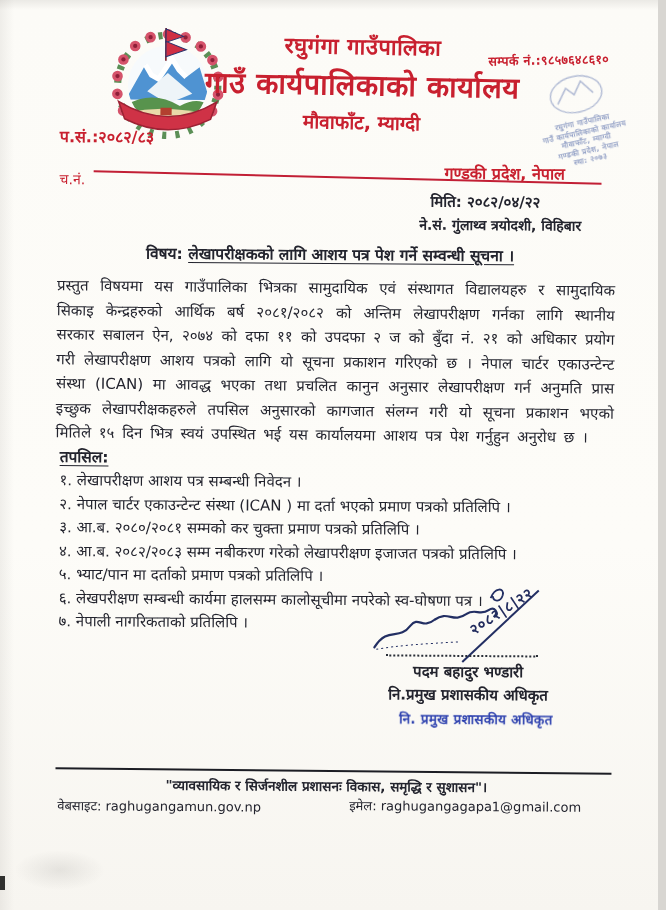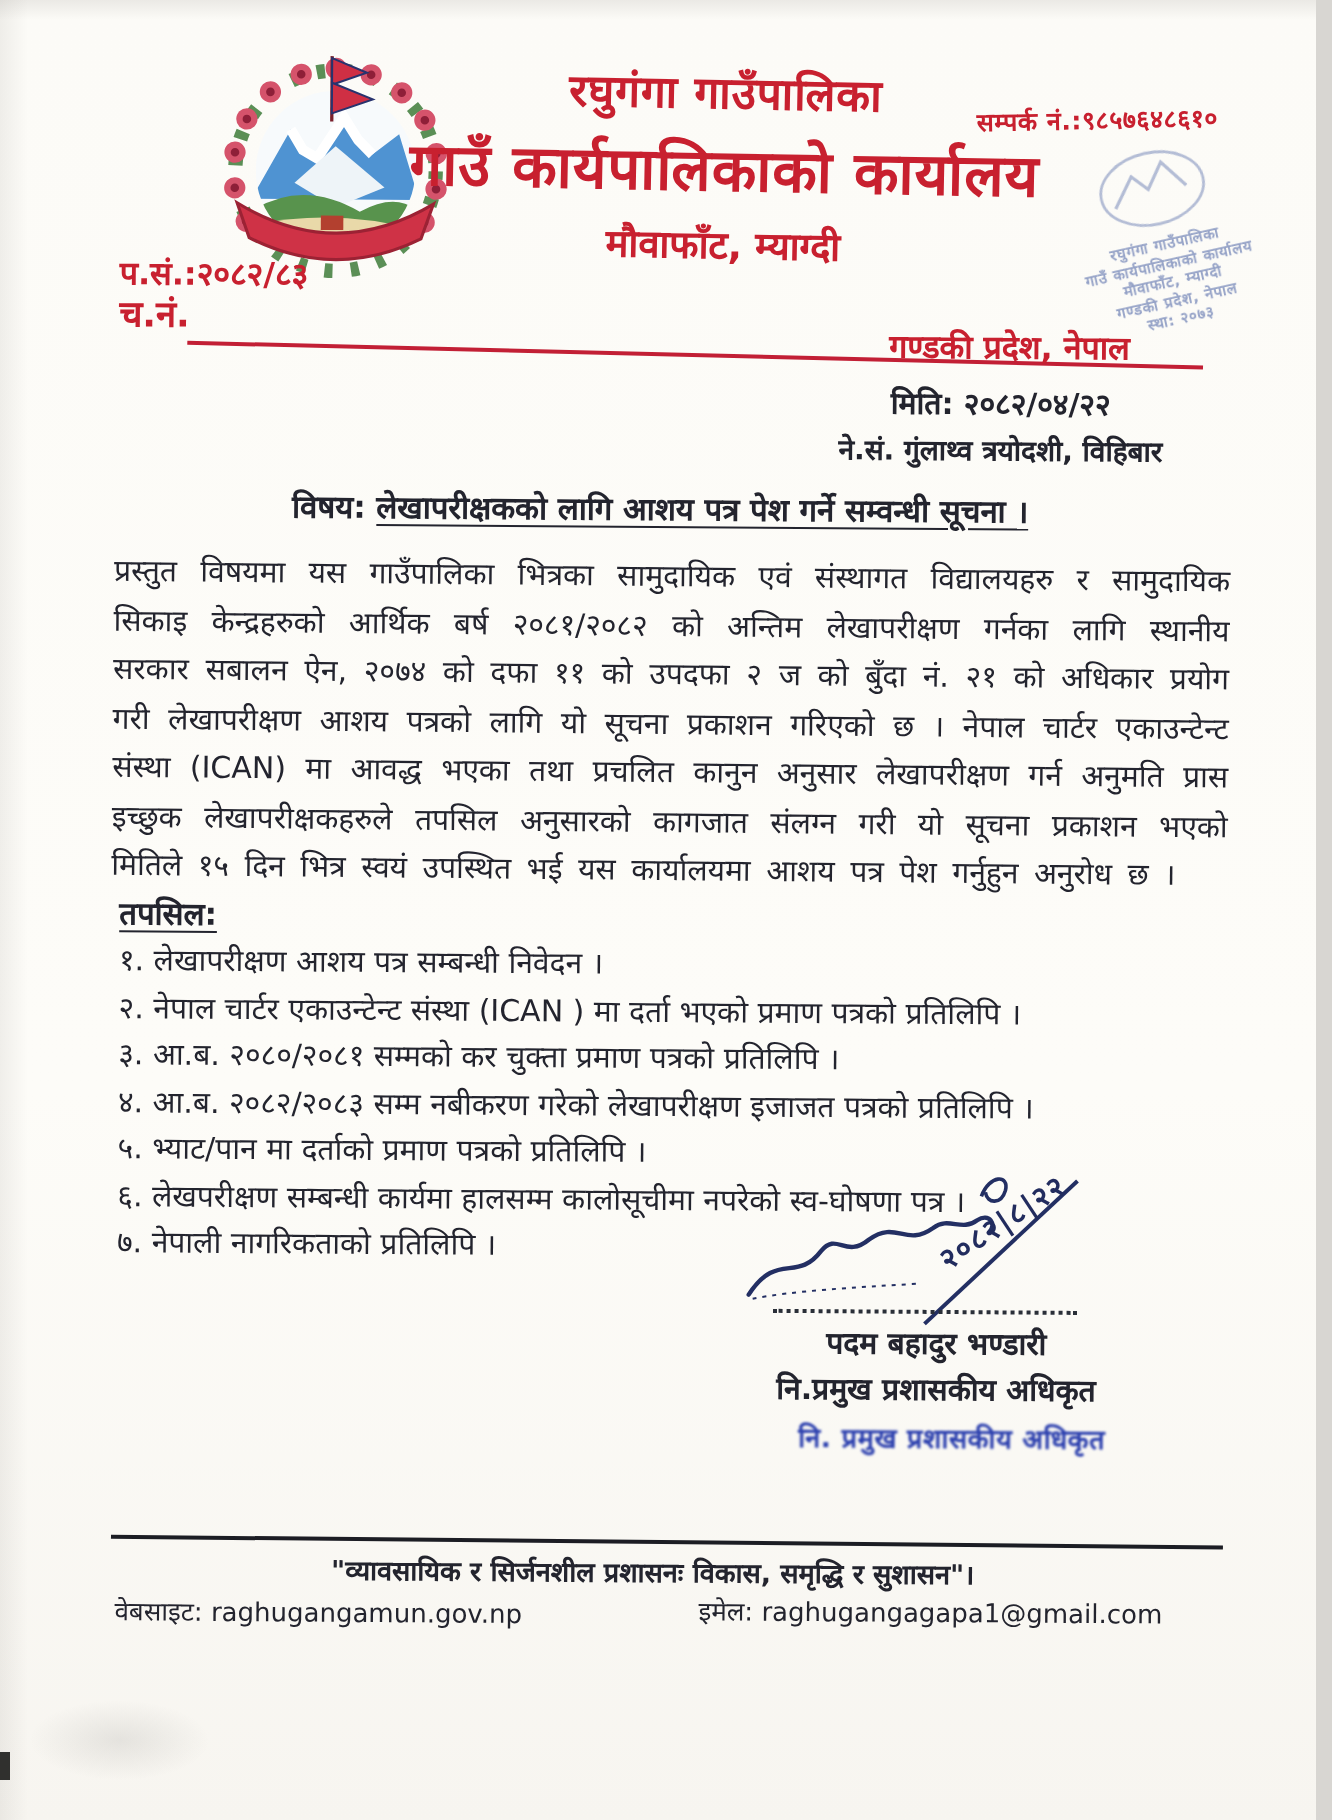--- a/index.html
+++ b/index.html
@@ -16,24 +16,24 @@
   .red{color:#c8202f;}
   .ink{color:#23242e;}
 
   
   .hgroup{position:absolute;left:150px;top:30px;width:420px;text-align:center;transform:rotate(.7deg);}
   .h-muni{font-size:22px;font-weight:700;letter-spacing:.5px;}
   .h-office{font-size:29px;font-weight:700;margin-top:4px;letter-spacing:.5px;}
   .h-addr{font-size:19px;font-weight:700;margin-top:6px;}
   .contact{left:486px;top:50px;font-size:12.5px;font-weight:700;transform:rotate(-1.5deg);letter-spacing:.3px;}
   .refno{left:58px;top:127px;font-size:16px;font-weight:700;}
-  .chno{left:58px;top:146px;font-size:18px;font-weight:700;}
+  .chno{left:58px;top:171px;font-size:14px;font-weight:400;}
   .redline{left:92px;top:172px;width:508px;height:2.4px;background:#c21f35;transform:rotate(1deg);transform-origin:left center;}
   .province{left:443px;top:161px;font-size:16px;font-weight:700;}
-  .dateline{left:444px;top:190px;font-size:15px;font-weight:700;}
+  .dateline{left:429px;top:190px;font-size:15px;font-weight:700;}
   .nesam{left:418px;top:214px;font-size:14px;font-weight:700;}
 
   
   .seal{left:503px;top:66px;width:152px;text-align:center;transform:rotate(-13deg);
         color:#7b8cbb;opacity:.8;filter:blur(.3px);}
   .seal .lines{font-size:7.5px;line-height:9.5px;font-weight:700;letter-spacing:.4px;}
   .seal svg{display:block;margin:0 auto 2px auto;opacity:.7;}
 
   
   .subject{left:0;right:0;top:243px;text-align:center;font-size:15.5px;font-weight:700;}

